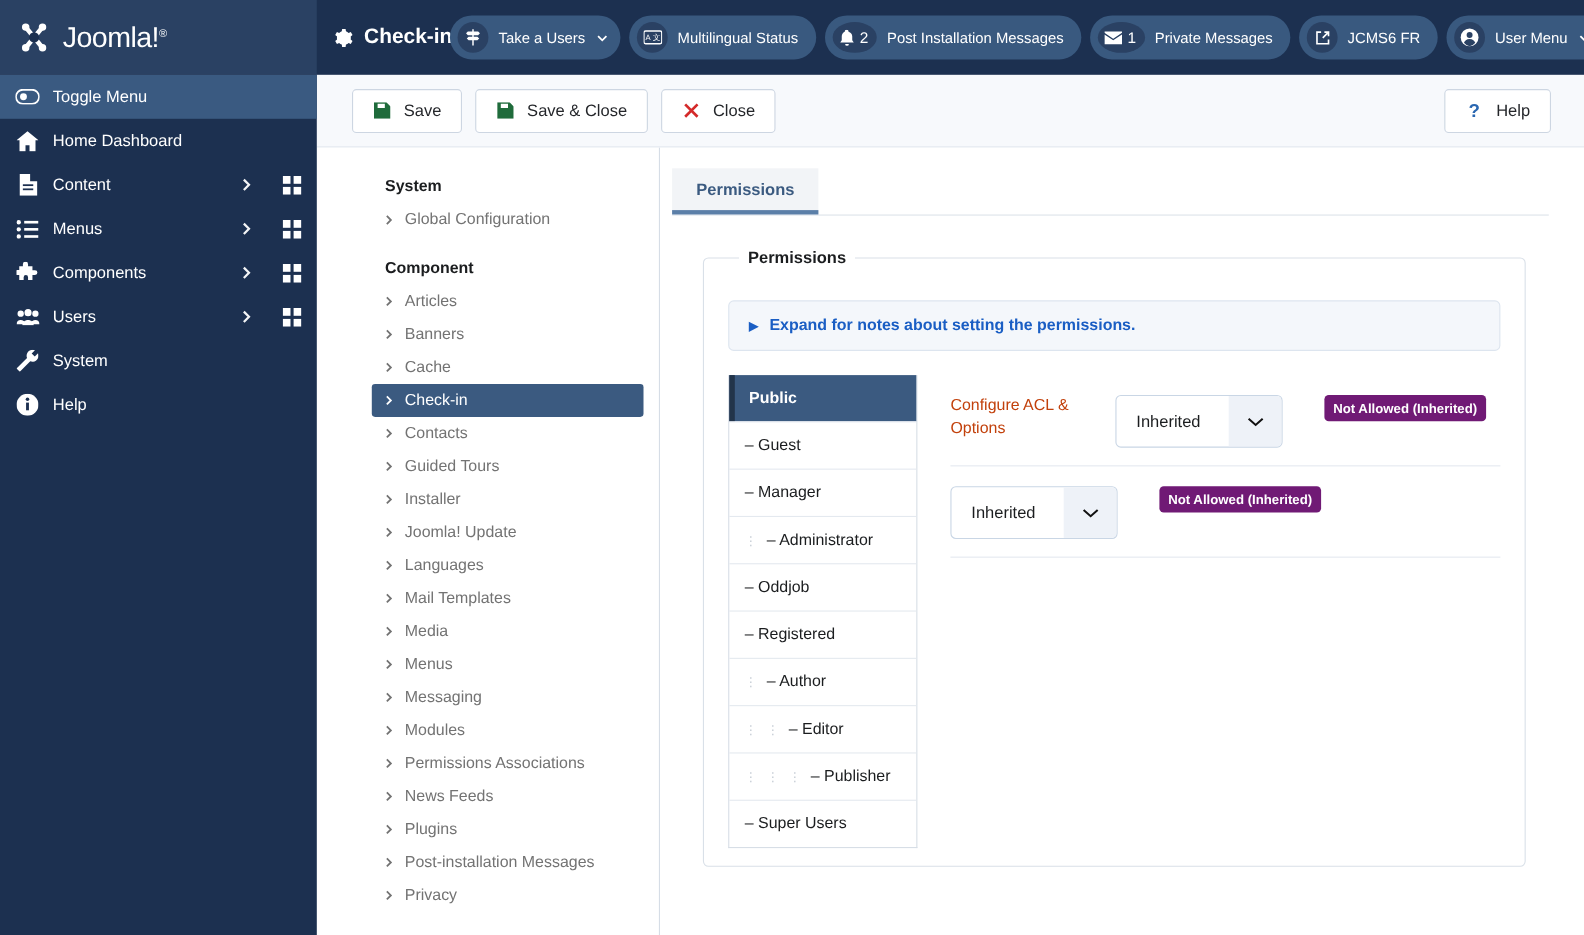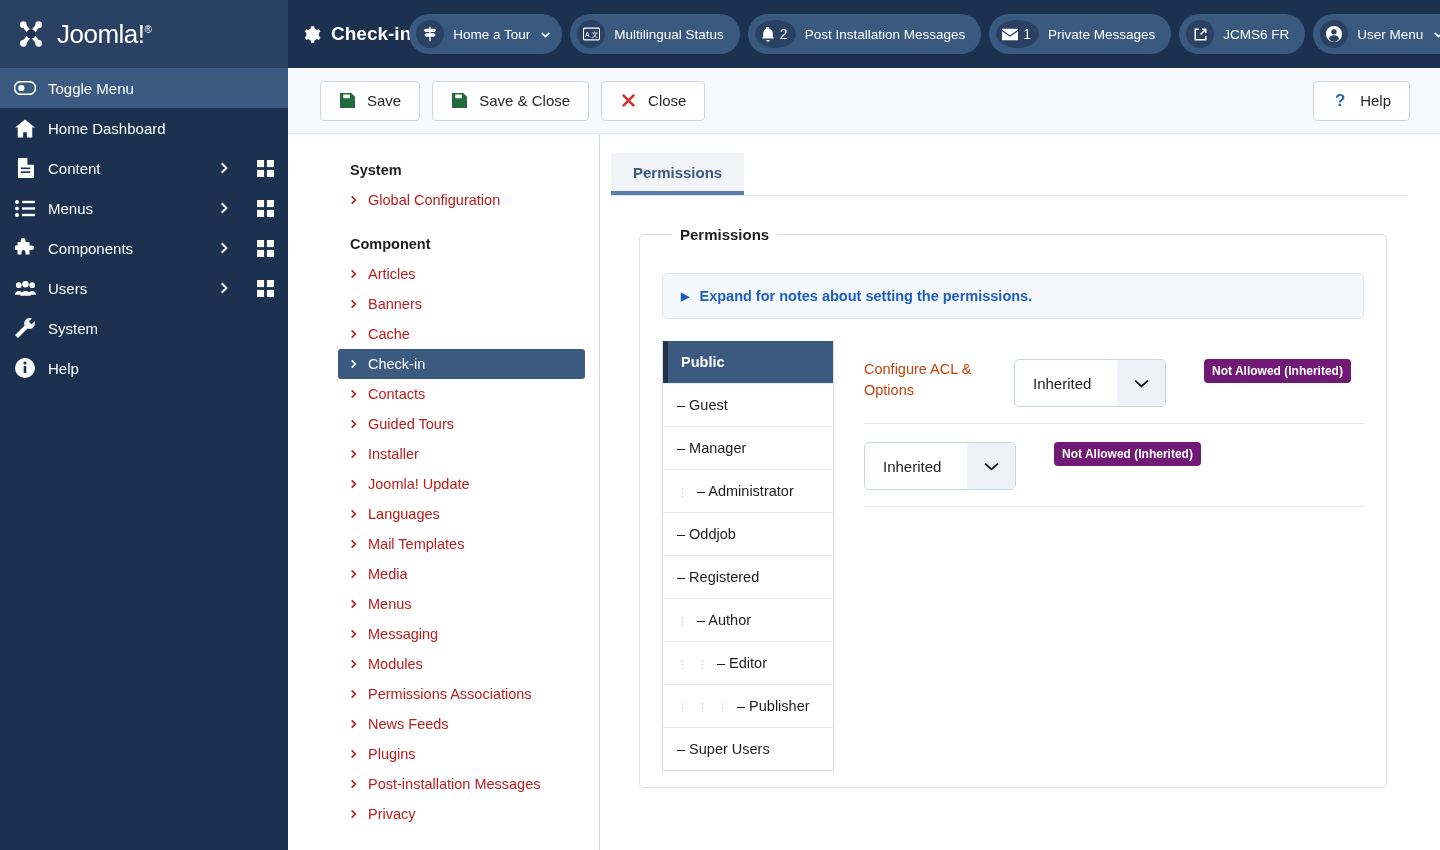--- a/index.html
+++ b/index.html
@@ -117,21 +117,21 @@
     padding: 28px 14px 0 50px;
     overflow: hidden;
   }
   .cfg-head {
     font-size: 14.5px; font-weight: 700; color: #1b1d1f;
     margin: 0 0 7px 12px;
   }
   .cfg-head.second { margin-top: 21px; }
   .cfg-link {
     display: flex; align-items: flex-start; gap: 9px;
-    font-size: 14.5px; color: #b91c1c;
+    font-size: 14.5px; color: #737373;
     padding: 5px 8px 5px 10px; border-radius: 3px;
     cursor: pointer; line-height: 1.38;
   }
   .cfg-link .ch { flex: 0 0 11px; margin-top: 4px; }
   .cfg-link.active { background: #3b5a80; color: #fff; font-weight: 400; }
 
   .panel {
     position: absolute; top: 0; left: 313px;
     width: 839px; height: 716px;
     padding: 18px 32px 0 10px;
@@ -252,21 +252,21 @@
       </svg>
       <span>Check-in: Op</span>
     </div>
 
     <div class="pill tour">
       <span class="pill-ic">
         <svg width="16" height="16" viewBox="0 0 24 24">
             <path fill="#fff" d="M11 1h2v3h6l2.5 2.5L19 9h-6v2h5l2.5 2.5L18 16h-5v7h-2v-7H6l-2.5-2.5L6 11h5V9H5L2.5 6.5 5 4h6z"></path>
           </svg>
       </span>
-      <span>Home a Tour</span>
+      <span>Take a Users</span>
       <svg class="chev-d" viewBox="0 0 24 24">
           <path fill="none" stroke="#fff" stroke-width="3" d="M5 9l7 7 7-7"></path>
         </svg>
     </div>
 
     <div class="pill">
       <span class="pill-ic">
         <svg width="17" height="14" viewBox="0 0 22 16">
             <rect x="0.5" y="0.5" width="21" height="15" rx="2" fill="none" stroke="#fff" stroke-width="1.6"></rect>
             <text x="5.5" y="11.5" font-size="9" fill="#fff" font-family="Liberation Sans" text-anchor="middle">A</text>

